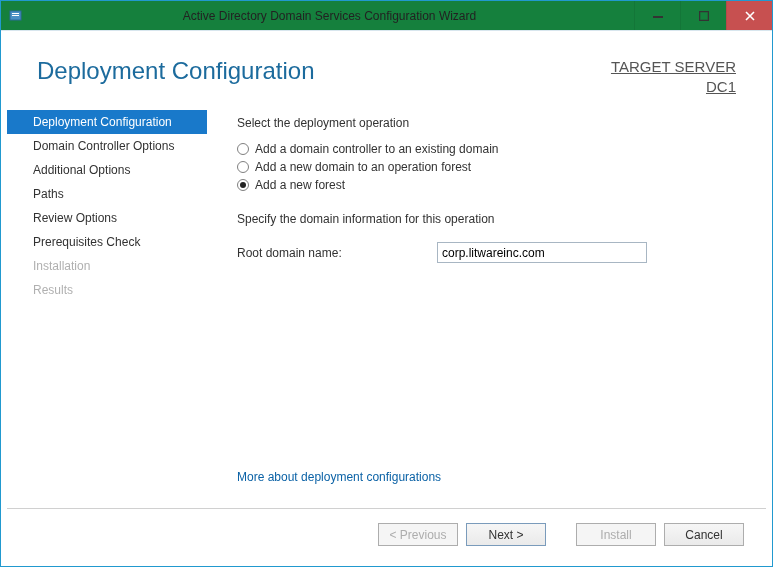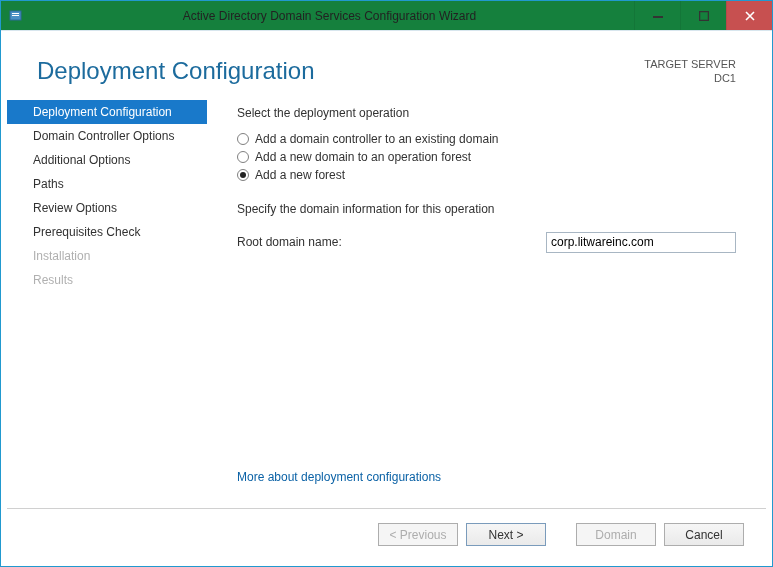--- a/index.html
+++ b/index.html
@@ -59,23 +59,24 @@
   }
   .page-title {
     font-size: 24px;
     font-weight: 300;
     color: #1c6b9d;
     letter-spacing: 0;
   }
   .target-block {
     margin-left: auto;
     text-align: right;
-    font-size: 11px;
+    font-size: 15px;
     color: #555;
     line-height: 1.3;
+    text-decoration: underline;
   }
 
   .middle {
     flex: 1;
     display: flex;
     padding: 0 0 0 0;
   }
   .nav {
     width: 200px;
     padding: 4px 0 0 0;
@@ -115,25 +116,24 @@
     border-radius: 50%;
     display: inline-flex; align-items: center; justify-content: center;
     background: #fff;
   }
   .radio .dot { width: 6px; height: 6px; border-radius:50%; background:#222; display:none; }
   .radio.selected .dot { display:block; }
 
   .field-row {
     display: flex; align-items: center;
     margin-top: 6px;
-    justify-content: space-between;
   }
   .field-label { width: 200px; }
   .text-input {
-    width: 190px;
+    width: 210px;
     border: 1px solid #a8b6c3;
     padding: 2px 4px;
     font-family: inherit;
     font-size: 12px;
     height: 21px;
   }
 
   .help-link {
     margin-top: auto;
     color: #0b62a6;
@@ -253,18 +253,18 @@
 
         <div class="help-link">More about deployment configurations</div>
       </div>
 
     </div>
 
     <div class="footer">
       <button class="btn disabled" disabled="">&lt; Previous</button>
       <button class="btn primary">Next &gt;</button>
       <span class="btn-gap"></span>
-      <button class="btn disabled" disabled="">Domain</button>
+      <button class="btn disabled" disabled="">Install</button>
       <button class="btn">Cancel</button>
     </div>
 
   </div>
 </div>
 
 </body></html>

